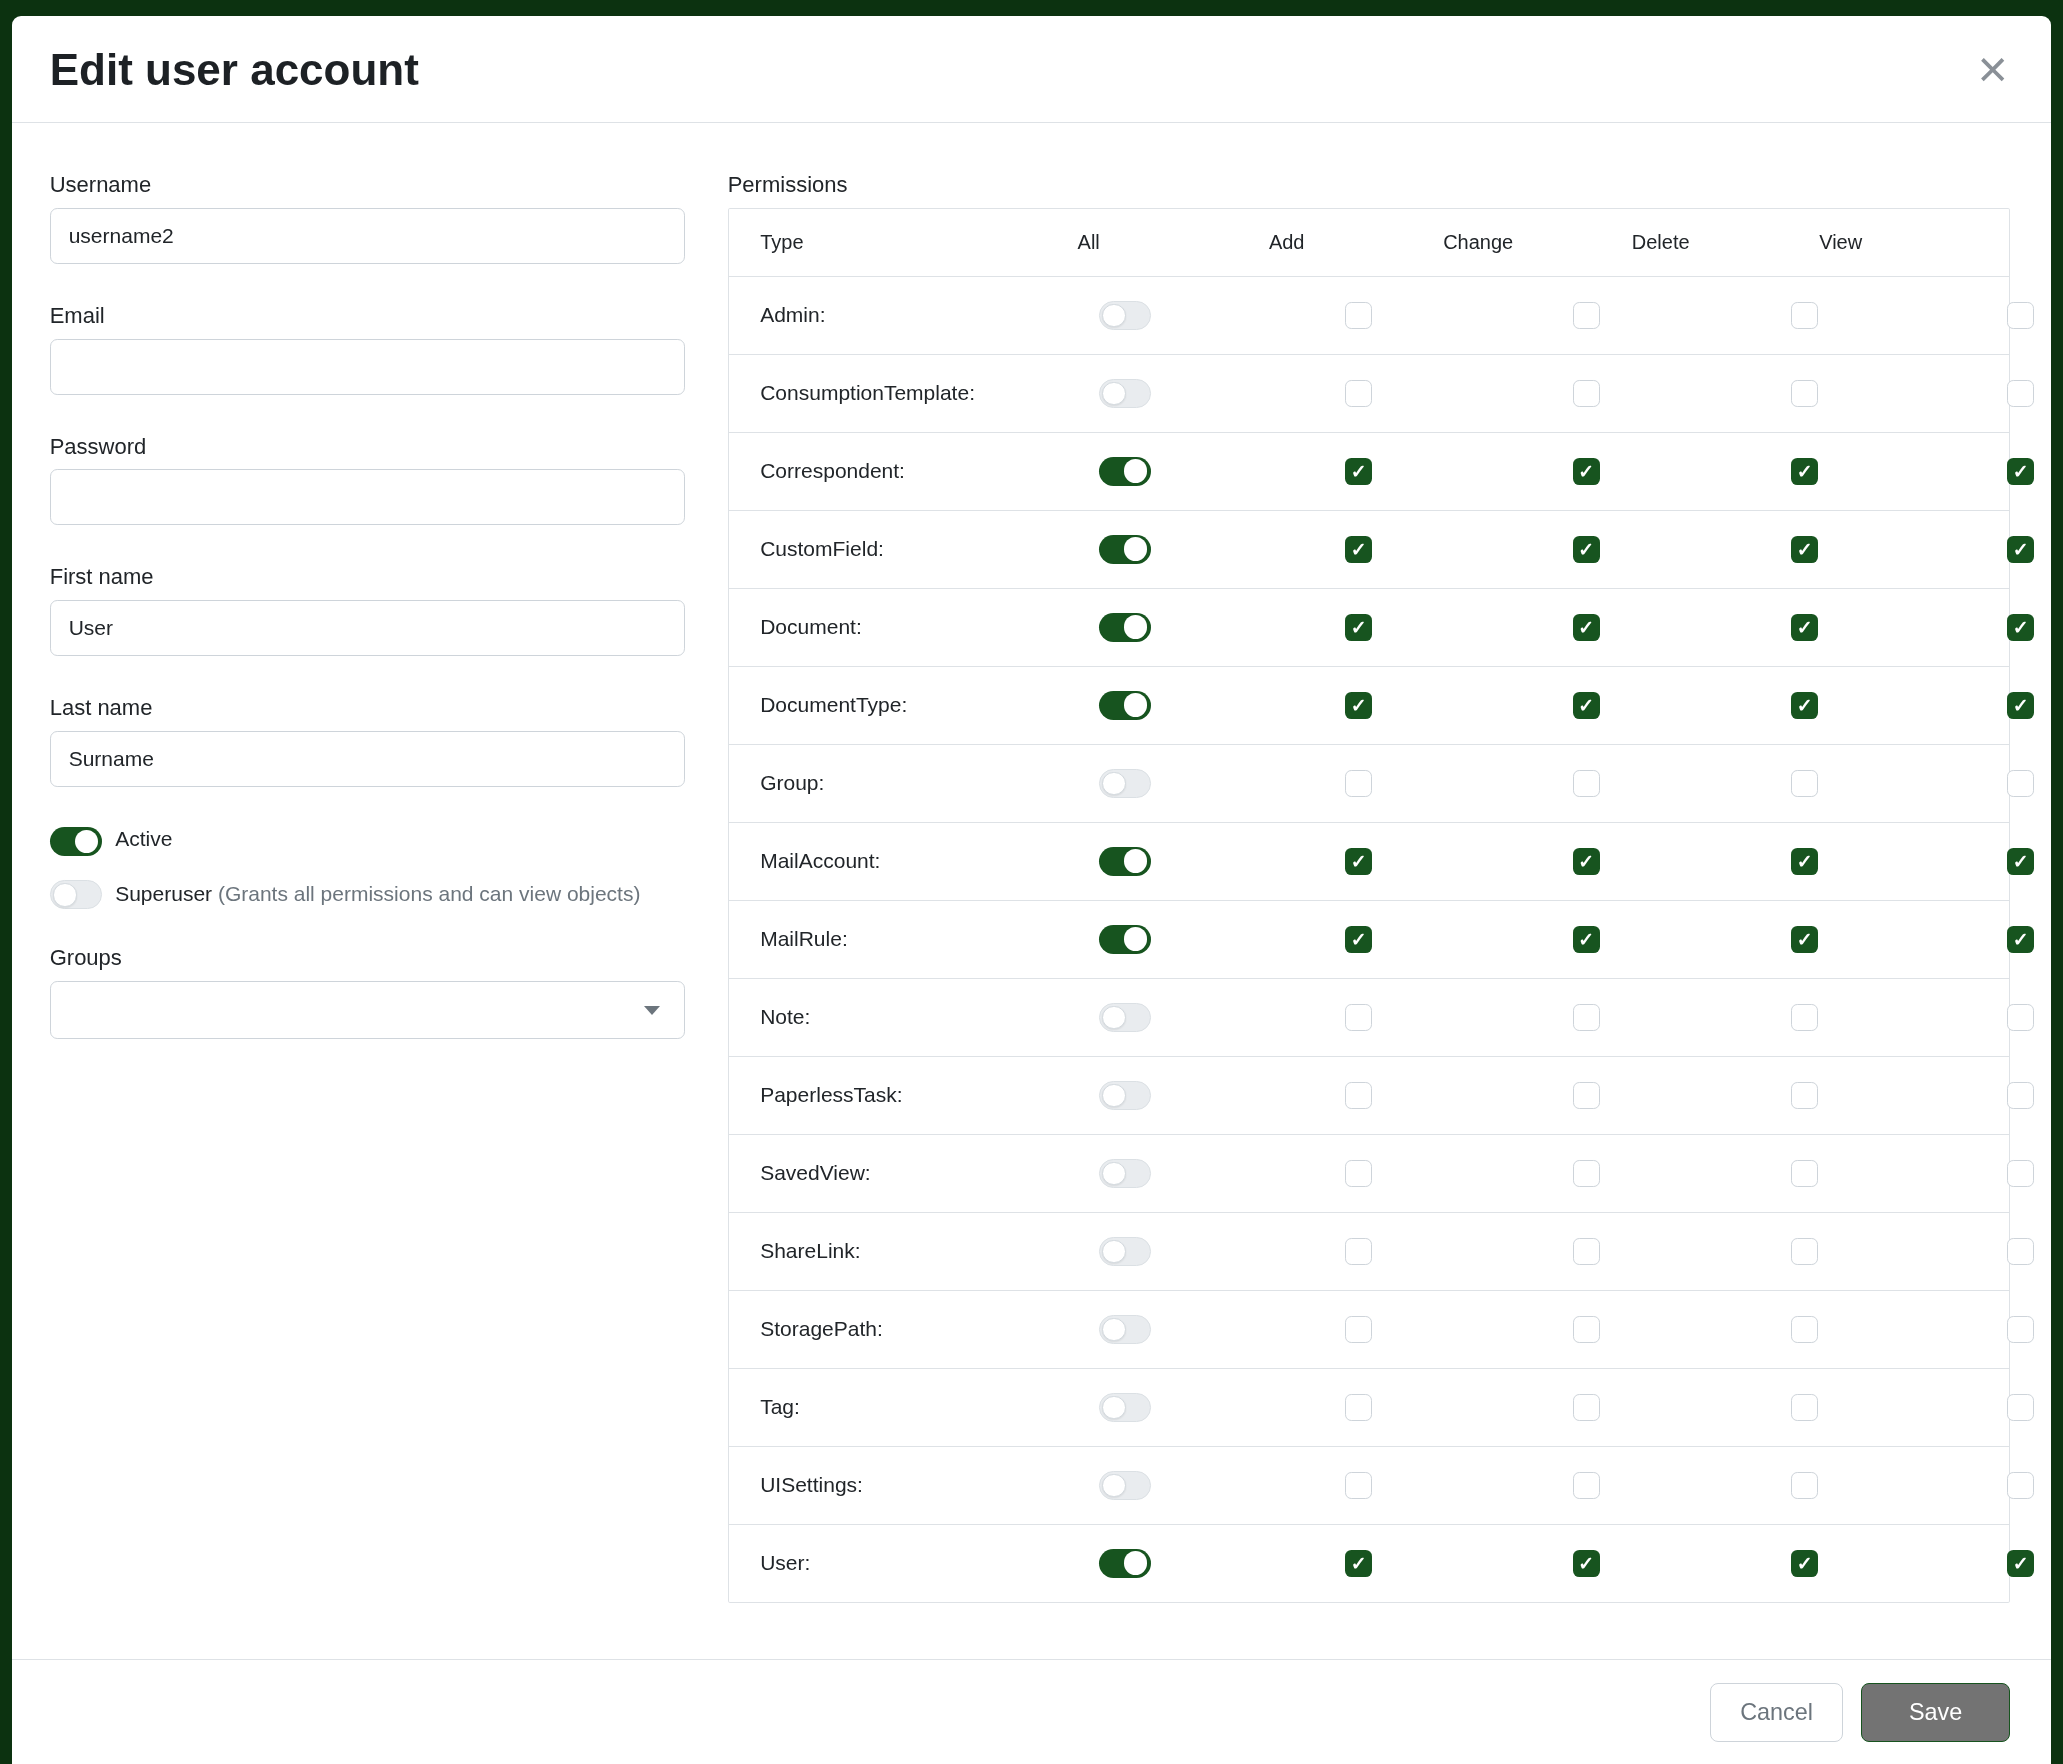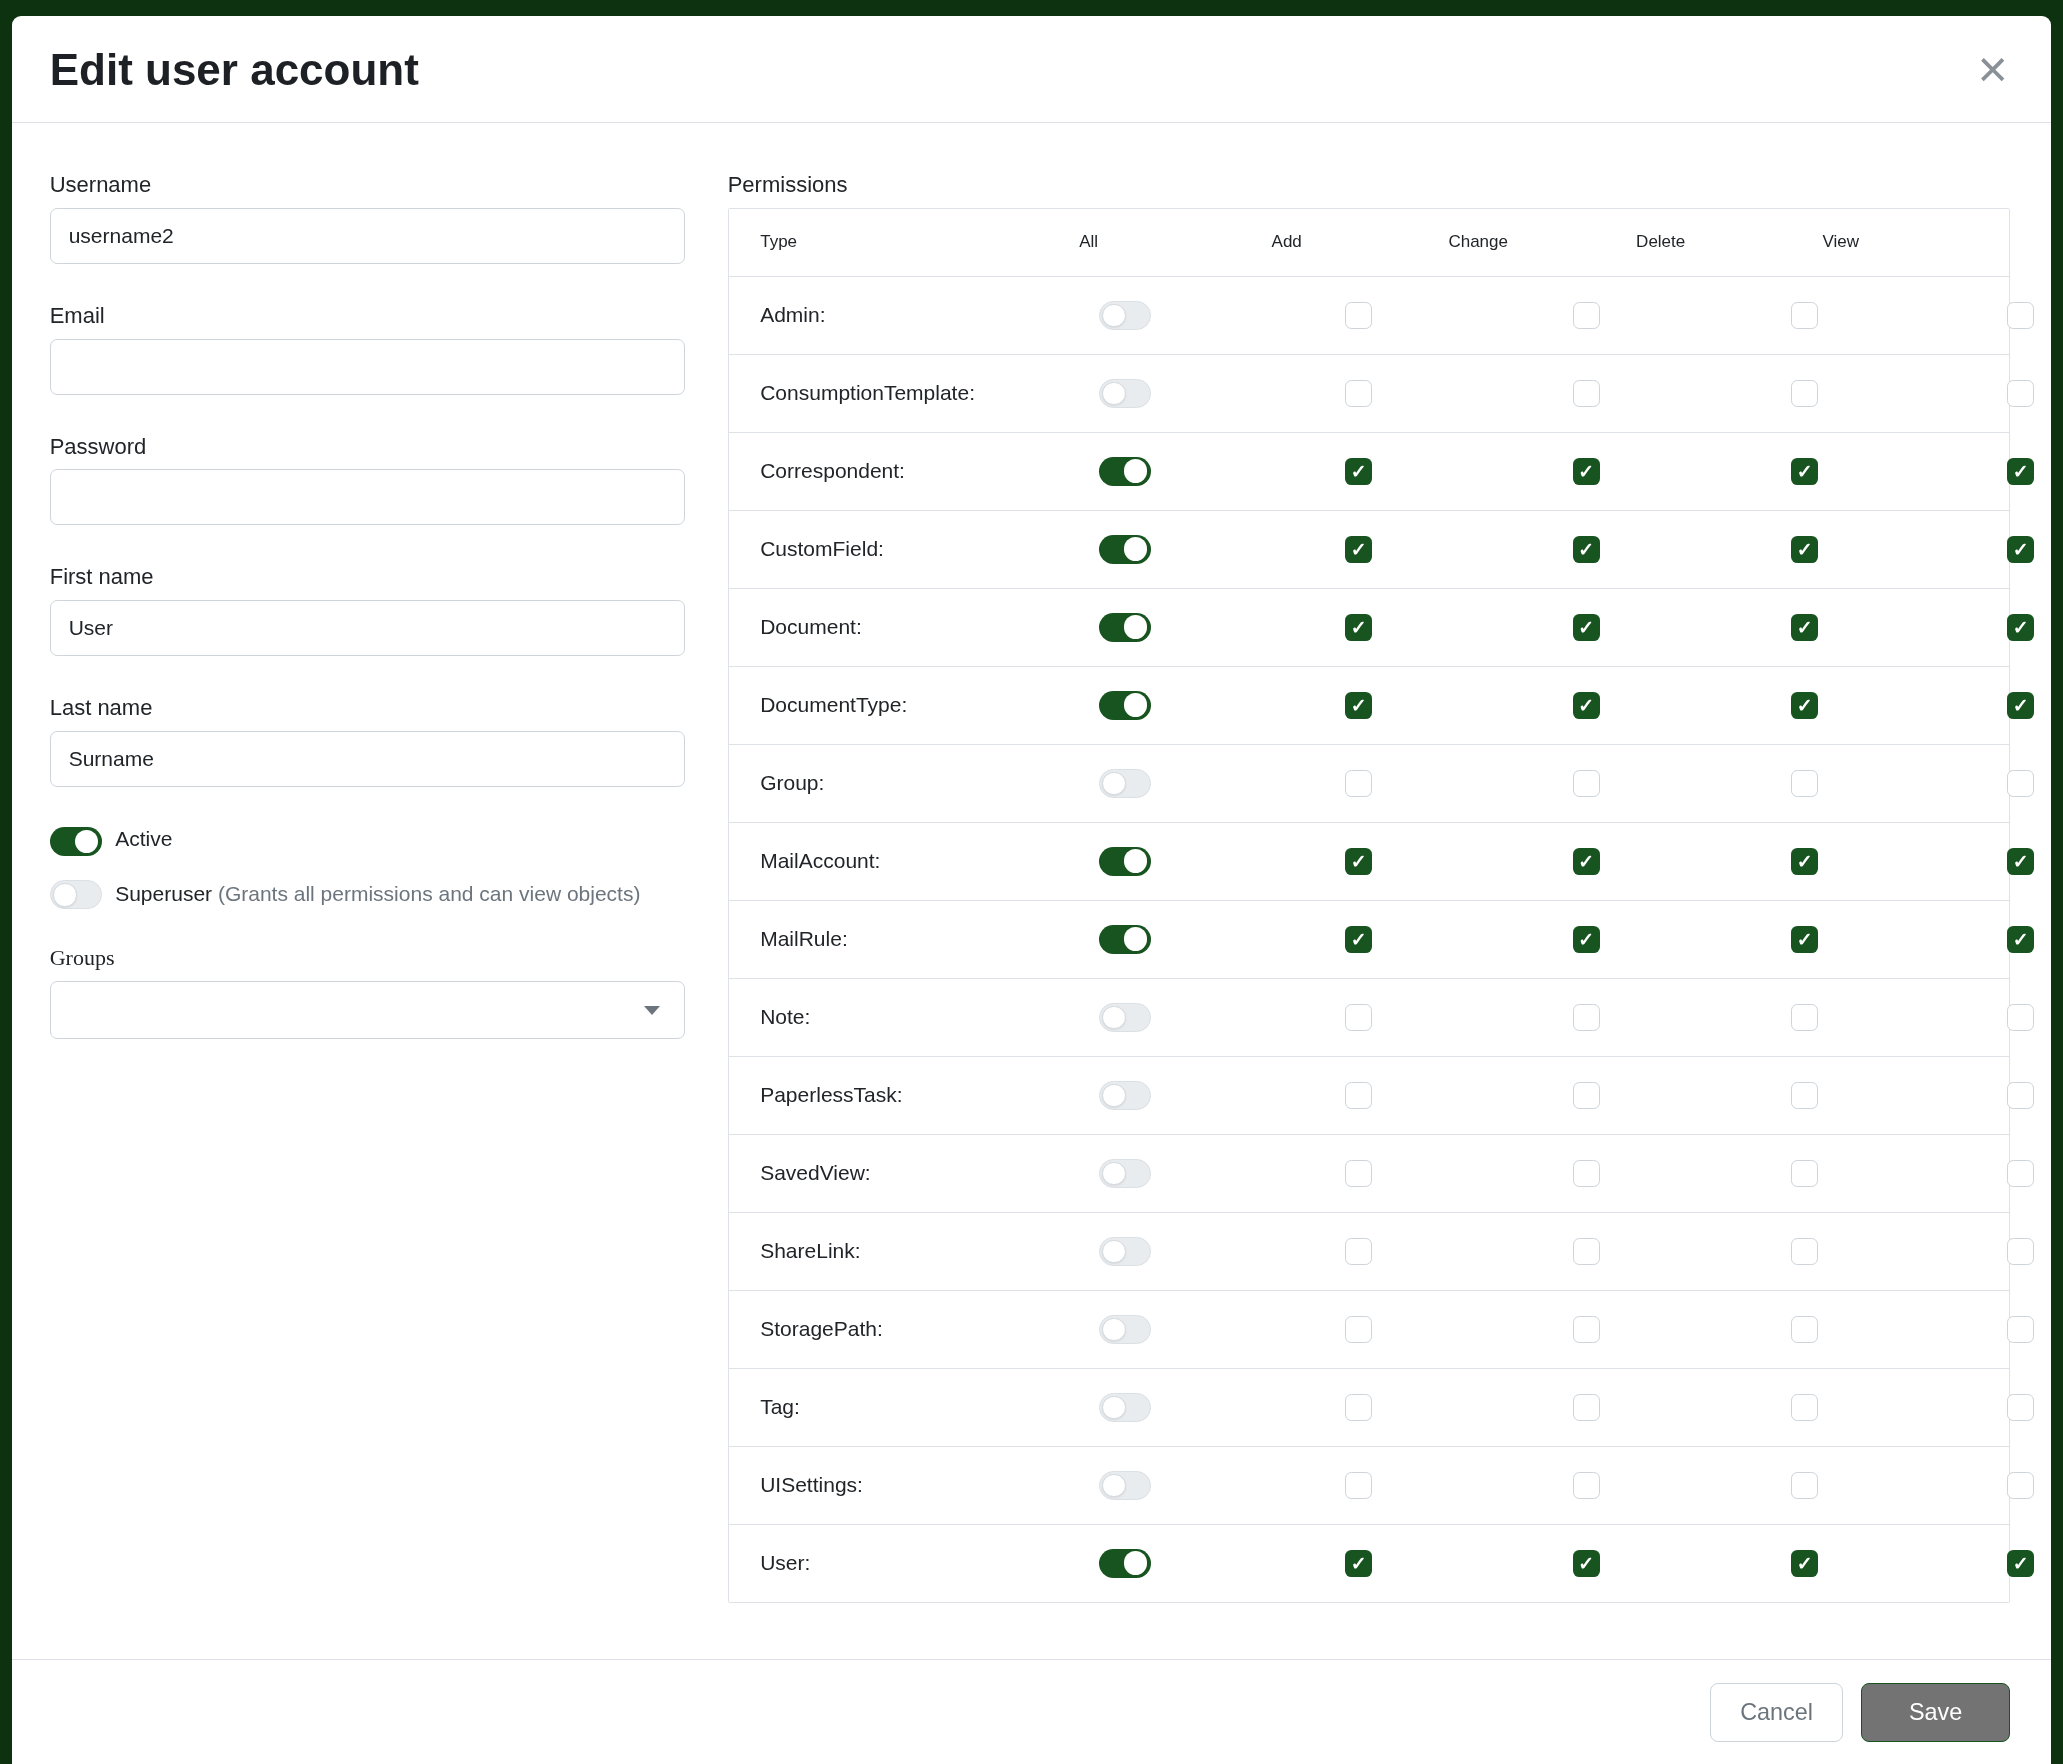--- a/index.html
+++ b/index.html
@@ -44,21 +44,21 @@
     padding:0 18px; font-size:21px; font-family:inherit; color:#212529;
     background:#fff; outline:none;
   }
   .toggle-row { display:flex; align-items:flex-start; gap:13.5px; margin-top:0; }
   .toggle-row.first { margin-top:0; }
   .toggle-row.superuser-row { align-items:center; margin-top:20px; }
   .toggle-row.superuser-row .switch { margin-top:1.8px; flex:none; }
   .toggle-label { font-size:21px; color:#212529; }
   .toggle-text { font-size:21px; line-height:36px; }
   .toggle-text .hint { color:#6c757d; }
-  .groups-field { margin-top:34px;font-family:Liberation Serif, serif; }
+  .groups-field { margin-top:34px; }
   .select-box {
     height:56px; border:0.9px solid #ced4da; border-radius:7.2px;
     position:relative; background:#fff; cursor:pointer;
   }
   .select-caret {
     position:absolute; right:23.4px; top:50%; margin-top:-3.6px;
     width:0; height:0;
     border-left:8px solid transparent; border-right:8px solid transparent;
     border-top:9px solid #6c757d;
   }
@@ -95,21 +95,21 @@
     background:#fff;
   }
   .perm-header, .perm-row {
     display:grid;
     grid-template-columns:261px 198px 198px 185px 180px 180px;
     align-items:center;
   }
   .perm-header { height:67px; border-bottom:0.9px solid #dee2e6; }
   .perm-row { height:77px; border-bottom:0.9px solid #dee2e6;gap:36px; }
   .perm-row.last { border-bottom:none; }
-  .perm-th { font-size:17px; color:#212529; justify-self:center; }
+  .perm-th { font-size:20px; color:#212529; justify-self:center; }
   .perm-th.type-th { justify-self:start; padding-left:31.5px; }
   .perm-type { font-size:21px; padding-left:31.5px; justify-self:start; }
   .perm-row .switch, .perm-row .cb { justify-self:center; }
   
   .modal-footer {
     border-top:0.9px solid #dee2e6;
     padding:22.5px 41px;
     display:flex; justify-content:flex-end; align-items:center; gap:18px;
   }
   .btn {

